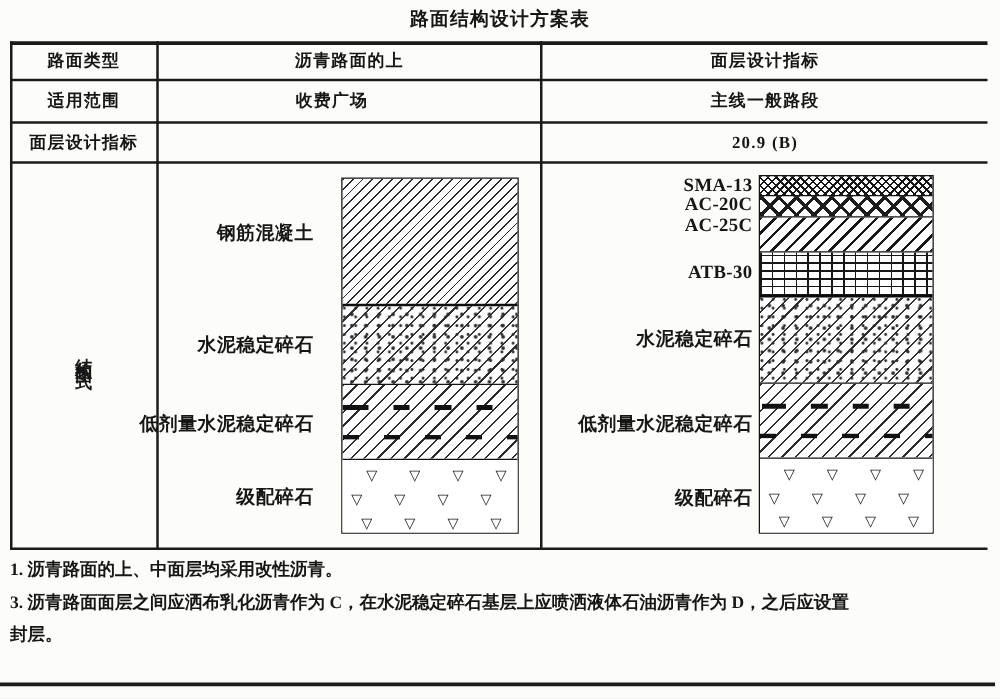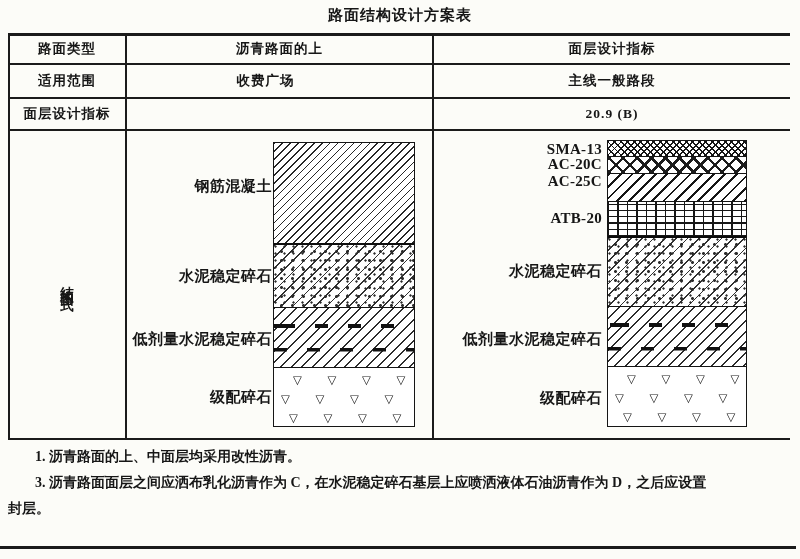--- a/index.html
+++ b/index.html
@@ -85,26 +85,26 @@
   
   .bt-thin{border-top:1.3px solid #141414;}
   .bt-mid{border-top:2px solid #0f0f0f;}
   .bt-thick{border-top:2.6px solid #0a0a0a;}
   
   .dlabel{
     position:absolute; text-align:right; font-size:15px; font-weight:600;
     white-space:nowrap; letter-spacing:.5px;
   }
   .dlabel.latin{font-weight:600; letter-spacing:.3px;}
-  .lbl-left{left:122px; width:150px;font-family:Liberation Mono, monospace;}
+  .lbl-left{left:101px; width:150px;font-family:Liberation Mono, monospace;}
   .lbl-right{left:446px; width:156px;}
   
   .notes{position:absolute; left:8px; top:444px; width:784px; font-size:14px; font-weight:600;}
   .notes .note-heading{margin-left:20px; line-height:26px;}
-  .note-line{margin-left:27px; line-height:26px; white-space:nowrap;}
+  .note-line{line-height:26px; white-space:nowrap;}
   .note-line.cont{margin-left:0;}
 </style>
 </head>
 <body>
 
 <div class="page">
 
   <div class="title">路面结构设计方案表</div>
 
   <div class="hline" style="left:8px; top:33px; width:782px; height:2.6px;"></div>
@@ -157,21 +157,21 @@
     <div class="layer p-tri grow bt-thin">
       <div class="tri-row r1">▽ ▽ ▽ ▽ ▽ ▽</div>
       <div class="tri-row r2">▽ ▽ ▽ ▽ ▽ ▽</div>
       <div class="tri-row r3">▽ ▽ ▽ ▽ ▽ ▽</div>
     </div>
   </div>
 
   <div class="dlabel lbl-right latin" style="top:141px;">SMA-13</div>
   <div class="dlabel lbl-right latin" style="top:156px;">AC-20C</div>
   <div class="dlabel lbl-right latin" style="top:173px;">AC-25C</div>
-  <div class="dlabel lbl-right latin" style="top:210px;">ATB-20</div>
+  <div class="dlabel lbl-right latin" style="top:210px;">ATB-30</div>
   <div class="dlabel lbl-right" style="top:262px;">水泥稳定碎石</div>
   <div class="dlabel lbl-right" style="top:330px;">低剂量水泥稳定碎石</div>
   <div class="dlabel lbl-right" style="top:389px;">级配碎石</div>
 
   <div class="notes">
     <div class="note-line">1. 沥青路面的上、中面层均采用改性沥青。</div>
     <div class="note-line">3. 沥青路面面层之间应洒布乳化沥青作为 C，在水泥稳定碎石基层上应喷洒液体石油沥青作为 D，之后应设置</div>
     <div class="note-line cont">封层。</div>
   </div>
 

